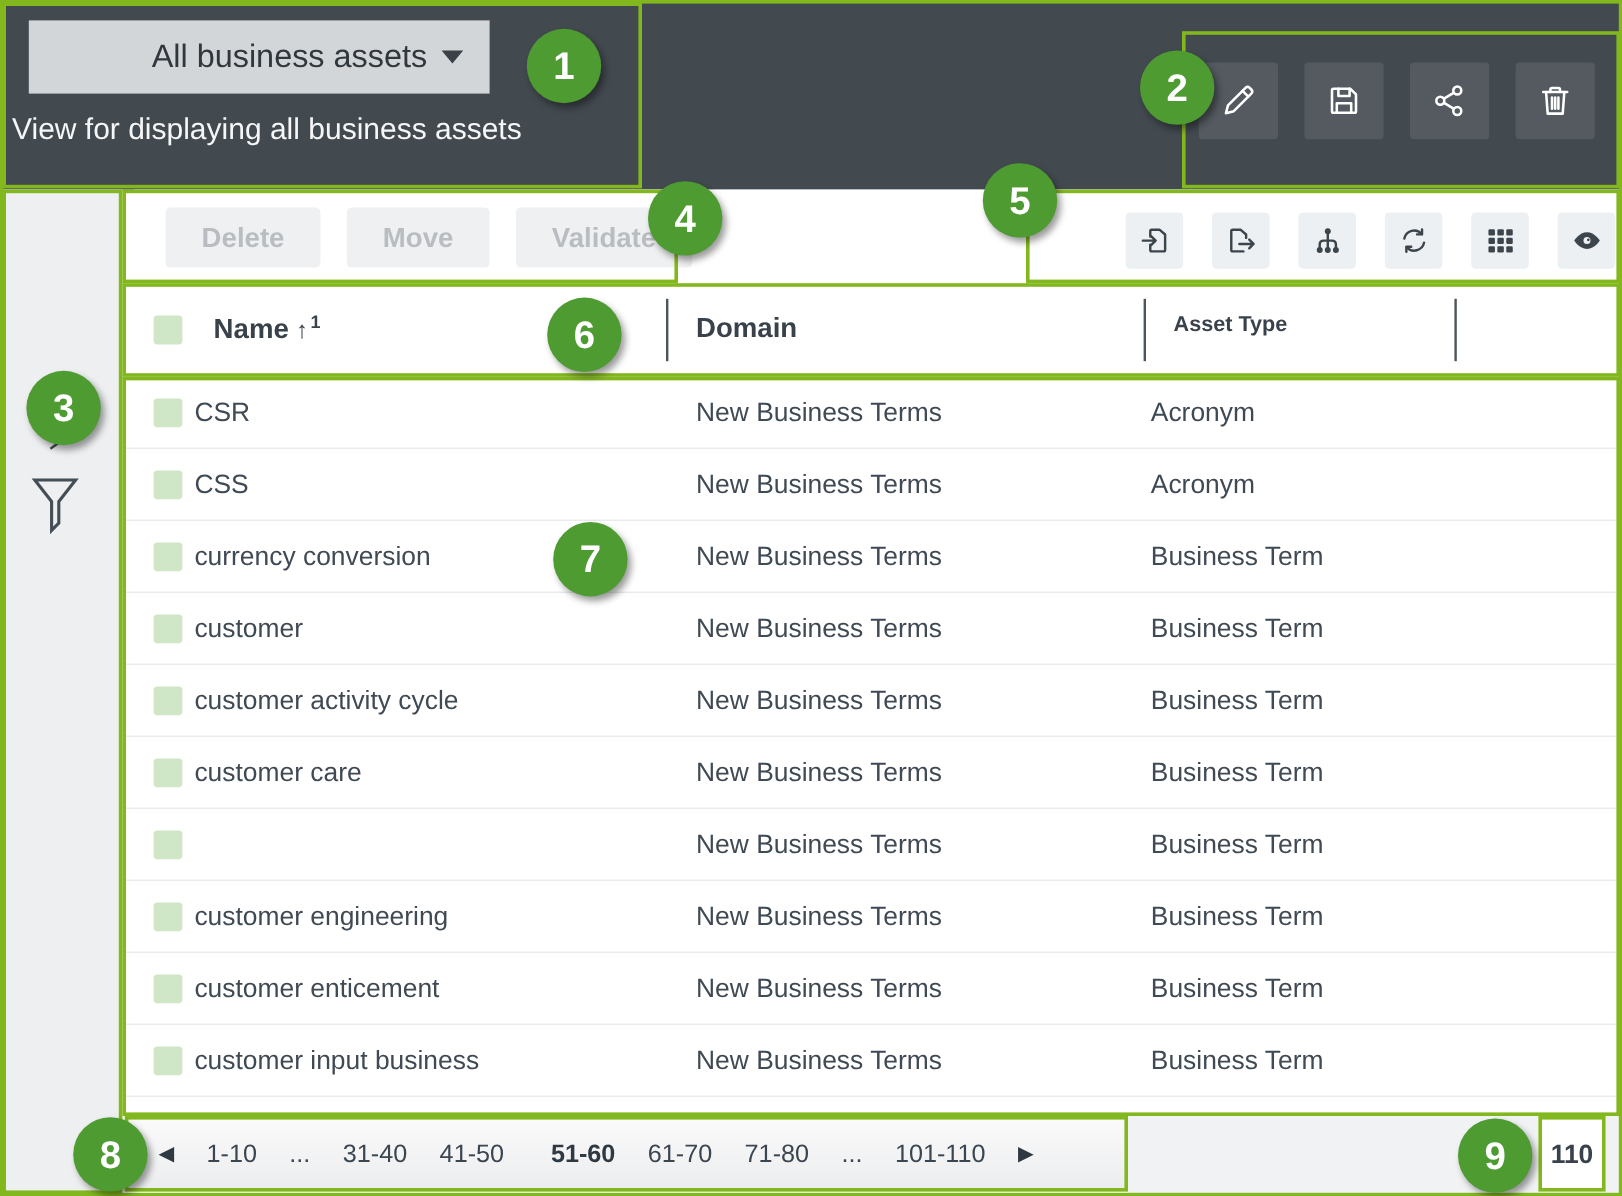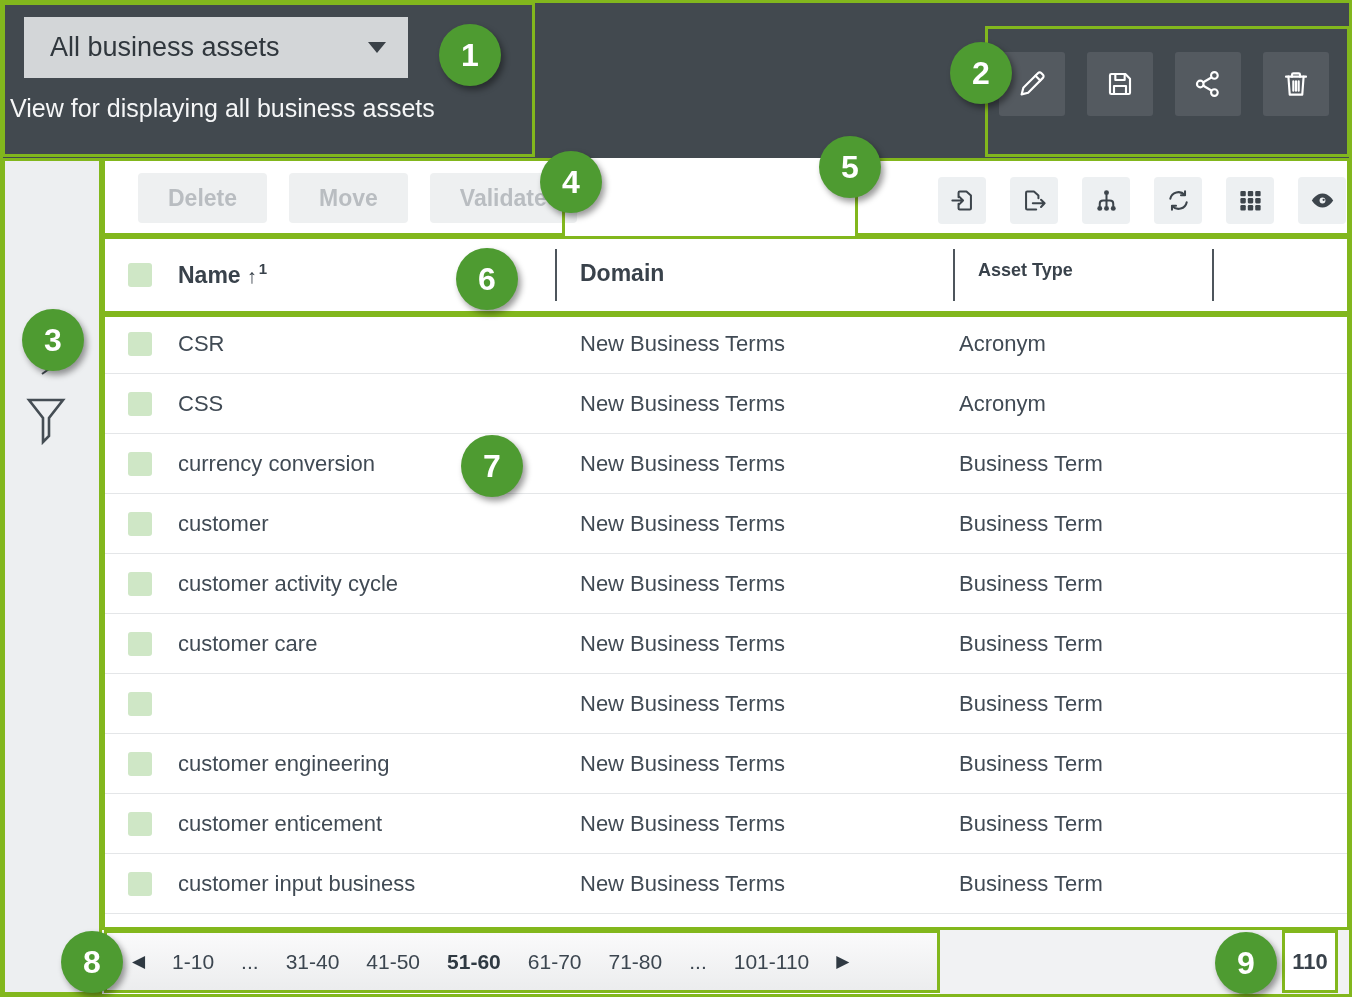--- a/index.html
+++ b/index.html
@@ -4,21 +4,21 @@
 <style>
   * { margin:0; padding:0; box-sizing:border-box; }
   body { font-family:"Liberation Sans", sans-serif; background:#fff; }
   .stage { position:relative; width:1352px; height:997px; background:#fff; overflow:hidden; }
 
   
   .topbar { position:absolute; left:0; top:0; width:1352px; height:158px; background:#42494f; }
   .view-btn { position:absolute; left:24px; top:17px; width:384px; height:61px; background:#d3d6d8;
               border:none; cursor:pointer; display:flex; align-items:center; padding:0 22px 0 26px;
               font-family:inherit; font-size:27px; color:#30373d; }
-  .view-btn .lbl { flex:1; text-align:left; }
+  .view-btn .lbl { flex:1; text-align:right; }
   .caret { width:0; height:0; border-left:9px solid transparent; border-right:9px solid transparent;
            border-top:11px solid #3a4147; margin-left:12px; }
   .subtitle { position:absolute; left:10px; top:94px; font-size:25px; color:#f5f6f7; }
   .topbar-actions { position:absolute; left:999px; top:52px; display:flex; gap:22px; }
   .dark-icon-btn { width:66px; height:64px; background:#545a60; border:none; border-radius:3px;
                    display:flex; align-items:center; justify-content:center; cursor:pointer; }
   .dark-icon-btn svg { width:32px; height:32px; stroke:#ffffff; fill:none; stroke-width:1.6;
                        stroke-linecap:round; stroke-linejoin:round; }
 
   
@@ -49,30 +49,30 @@
   .th-name sup { font-size:15px; font-weight:700; margin-left:2px; }
   .th-domain { position:absolute; left:478px; top:24px; font-size:23px; font-weight:700; color:#39424b; }
   .th-type { position:absolute; left:876px; top:24px; font-size:18px; font-weight:700; color:#39424b; }
   .vdiv { position:absolute; top:13px; width:2px; height:52px; background:#4d555c; }
 
   .tbody { position:absolute; left:102px; top:314px; width:1248px; height:616px; background:#fff; }
   .trow { position:relative; height:60px; border-bottom:1px solid #e4e6e8; cursor:pointer; }
   .trow .checkbox { left:26px; top:18px; }
   .cell { position:absolute; top:0; height:60px; line-height:60px; font-size:22px; color:#404a54;
           white-space:nowrap; }
-  .cell.name   { left:76px; }
+  .cell.name   { left:60px; }
   .cell.domain { left:478px; }
   .cell.type   { left:857px; }
 
   
   .pagebar { position:absolute; left:102px; top:930px; width:838px; height:63px;
              background:linear-gradient(#fbfbfc,#ebeced); display:flex; align-items:center;
              padding-left:30px; gap:27px; }
   .page-item { font-size:21px; color:#3c4650; cursor:pointer; }
-  .page-item.current { font-weight:700; color:#2f3942; }
+  .page-item.current { font-weight:700; color:#2f3942;margin-left:12px; }
   .page-arrow { font-size:17px; color:#2f3942; cursor:pointer; }
   .statusbar { position:absolute; left:940px; top:930px; width:412px; height:67px; background:#f1f2f3; }
   .total-box { position:absolute; left:1282px; top:930px; width:56px; height:63px; background:#fff;
                border:3px solid #82b71d; display:flex; align-items:center; justify-content:center;
                font-size:22px; font-weight:600; color:#39424b; }
 
   
   .abox { position:absolute; border:3px solid #82b71d; pointer-events:none; z-index:5; }
   .callout { position:absolute; width:62px; height:62px; border-radius:50%; background:#4e9b31;
              color:#fff; font-size:32px; font-weight:700; display:flex; align-items:center;

